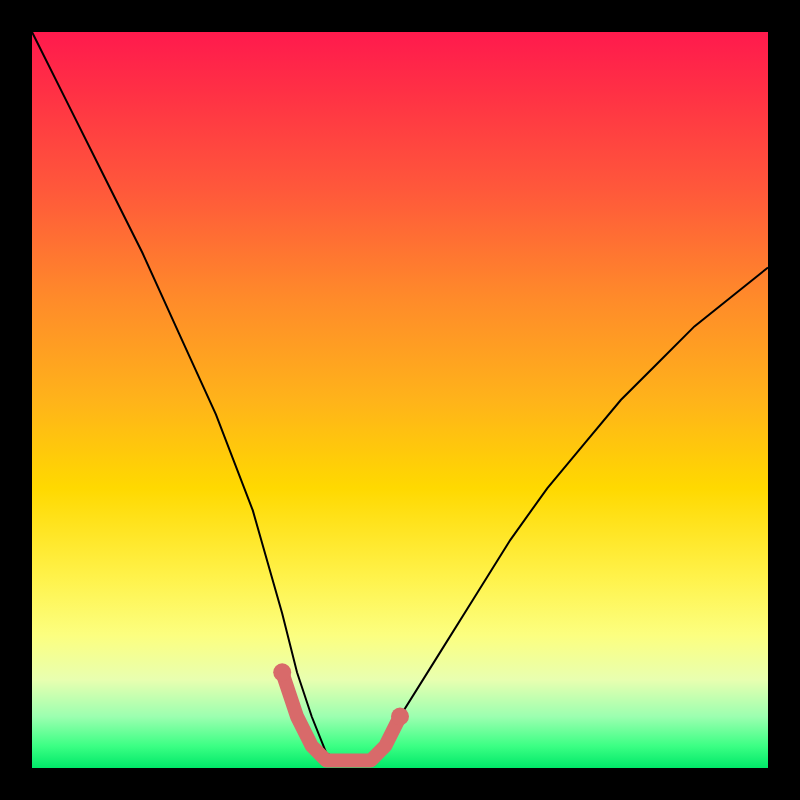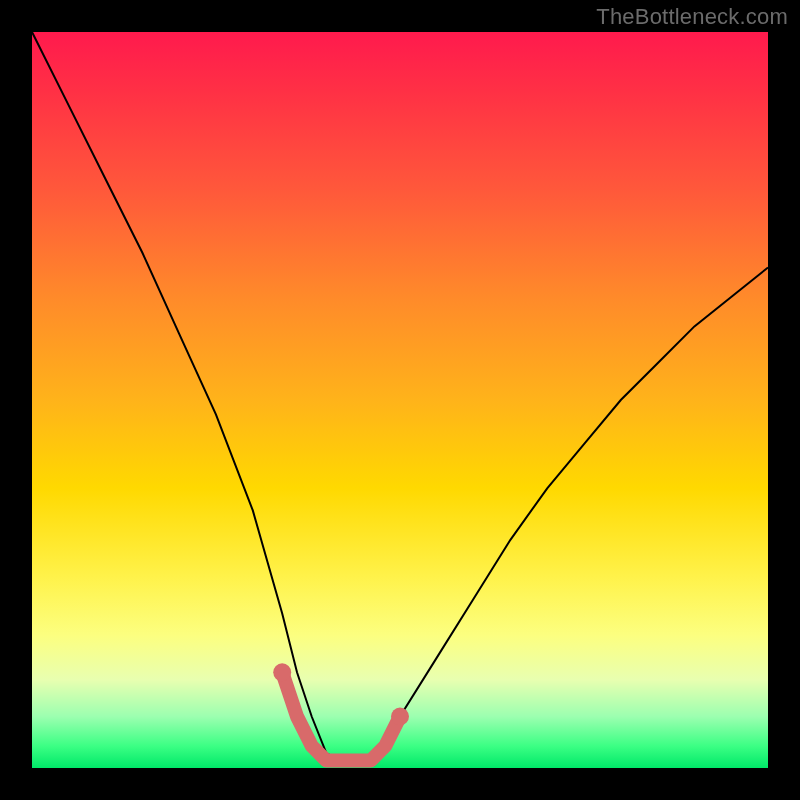--- a/index.html
+++ b/index.html
@@ -73,21 +73,20 @@
     stroke-linejoin: round;
   }
   .valley-dot {
     fill: #d86a6a;
   }
 </style>
 </head>
 <body>
 
 <div class="frame">
-  <div class="watermark">TheBottleneck.com</div>
 
   <div class="plot-area">
     <svg class="curves" viewBox="0 0 736 736" preserveAspectRatio="none">
 
       <path id="main-curve" class="main-curve" d="M0.0 0.0 L36.8 73.6 L73.6 147.2 L110.4 220.8 L147.2 301.8 L184.0 382.7 L220.8 478.4 L235.5 529.9 L250.2 581.4 L265.0 640.3 L279.7 684.5 L294.4 721.3 L309.1 728.6 L323.8 728.6 L338.6 728.6 L353.3 721.3 L368.0 684.5 L404.8 625.6 L441.6 566.7 L478.4 507.8 L515.2 456.3 L552.0 412.2 L588.8 368.0 L625.6 331.2 L662.4 294.4 L699.2 265.0 L736.0 235.5"></path>
 
       <path id="valley-overlay" class="valley-overlay" d="M250.2 640.3 L265.0 684.5 L279.7 713.9 L294.4 728.6 L309.1 728.6 L323.8 728.6 L338.6 728.6 L353.3 713.9 L368.0 684.5"></path>
 
       <g id="valley-dots">
           <circle cx="250.2" cy="640.3" r="9" class="valley-dot"></circle>

